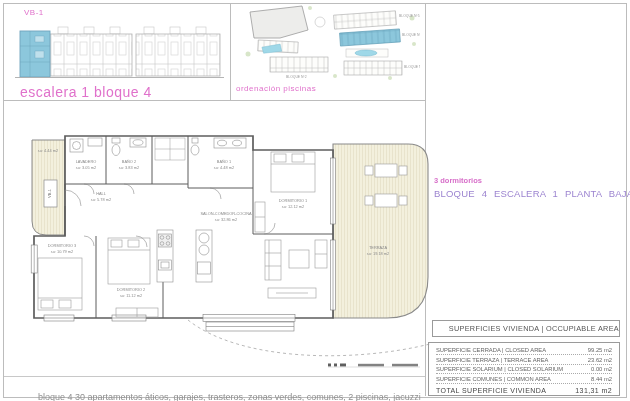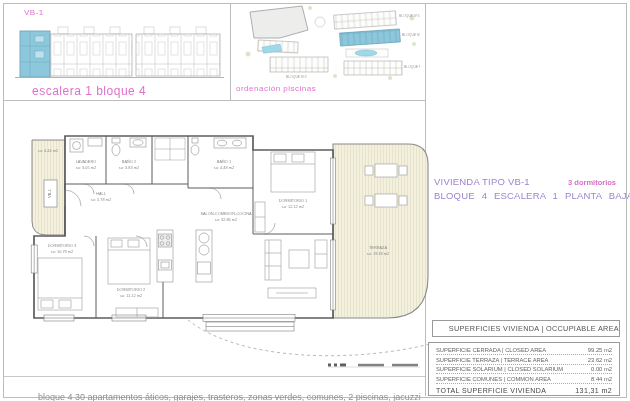--- a/index.html
+++ b/index.html
@@ -6,21 +6,21 @@
   body{width:630px;height:401px;position:relative;overflow:hidden;background:#ffffff;
        font-family:"Liberation Sans",sans-serif;}
   .abs{position:absolute;}
   .frame{left:3px;top:3px;width:622px;height:393px;border:1px solid #bcbcbc;}
   .div-v-top{left:230px;top:4px;width:0;height:96px;border-left:1px solid #bcbcbc;}
   .div-v-right{left:425px;top:4px;width:0;height:392px;border-left:1px solid #bcbcbc;}
   .div-h-header{left:4px;top:100px;width:421px;height:0;border-top:1px solid #bcbcbc;}
   .div-h-footer{left:4px;top:376px;width:421px;height:0;border-top:1px solid #c8c8c8;}
   .magenta{color:#e071cb;}
   .code-label{left:24px;top:8px;font-size:8px;letter-spacing:.5px;}
-  .elev-caption{left:20px;top:84px;font-size:12px;letter-spacing:.5px;margin-left:12px;}
+  .elev-caption{left:20px;top:84px;font-size:14px;letter-spacing:.5px;}
   .site-caption{left:236px;top:84px;font-size:8px;letter-spacing:.5px;}
   .title-block{left:434px;top:176px;width:182px;}
   .title-row1{display:flex;justify-content:space-between;align-items:baseline;}
   .title-name{color:#9c84d0;font-size:9.5px;letter-spacing:.2px;white-space:nowrap;}
   .title-beds{color:#d76fc9;font-size:7.5px;white-space:nowrap;font-weight:bold;}
   .title-row2{color:#9c84d0;font-size:9.5px;letter-spacing:.2px;word-spacing:4px;margin-top:3px;white-space:nowrap;}
   .tbl-header{left:432px;top:320px;width:186px;height:15px;border:1px solid #9a9a9a;
               font-size:7.3px;color:#555;text-align:right;line-height:15px;letter-spacing:.3px;white-space:nowrap;}
   .tbl-box{left:428px;top:342px;width:192px;height:54px;border:1px solid #9a9a9a;
            box-sizing:border-box;padding:3px 7px 2px 7px;}
@@ -111,21 +111,20 @@
     <text x="162" y="32">BLOQUE Nº4</text>
     <text x="164" y="64">BLOQUE Nº3</text>
     <text x="46" y="74">BLOQUE Nº2</text>
   </g>
 </svg>
 
 <div class="abs site-caption magenta">ordenación piscinas</div>
 
 <div class="abs title-block">
   <div class="title-row1">
-    <span class="title-name">VIVIENDA TIPO VB-1</span>
     <span class="title-beds">3 dormitorios</span>
   </div>
   <div class="title-row2">BLOQUE 4  ESCALERA 1  PLANTA BAJA</div>
 </div>
 
 <div class="abs tbl-header">SUPERFICIES VIVIENDA | OCCUPIABLE AREA</div>
 <div class="abs tbl-box">
   <div class="tbl-row">
     <span>SUPERFICIE CERRADA   |  CLOSED AREA</span>
     <span>99.25 m2</span>

